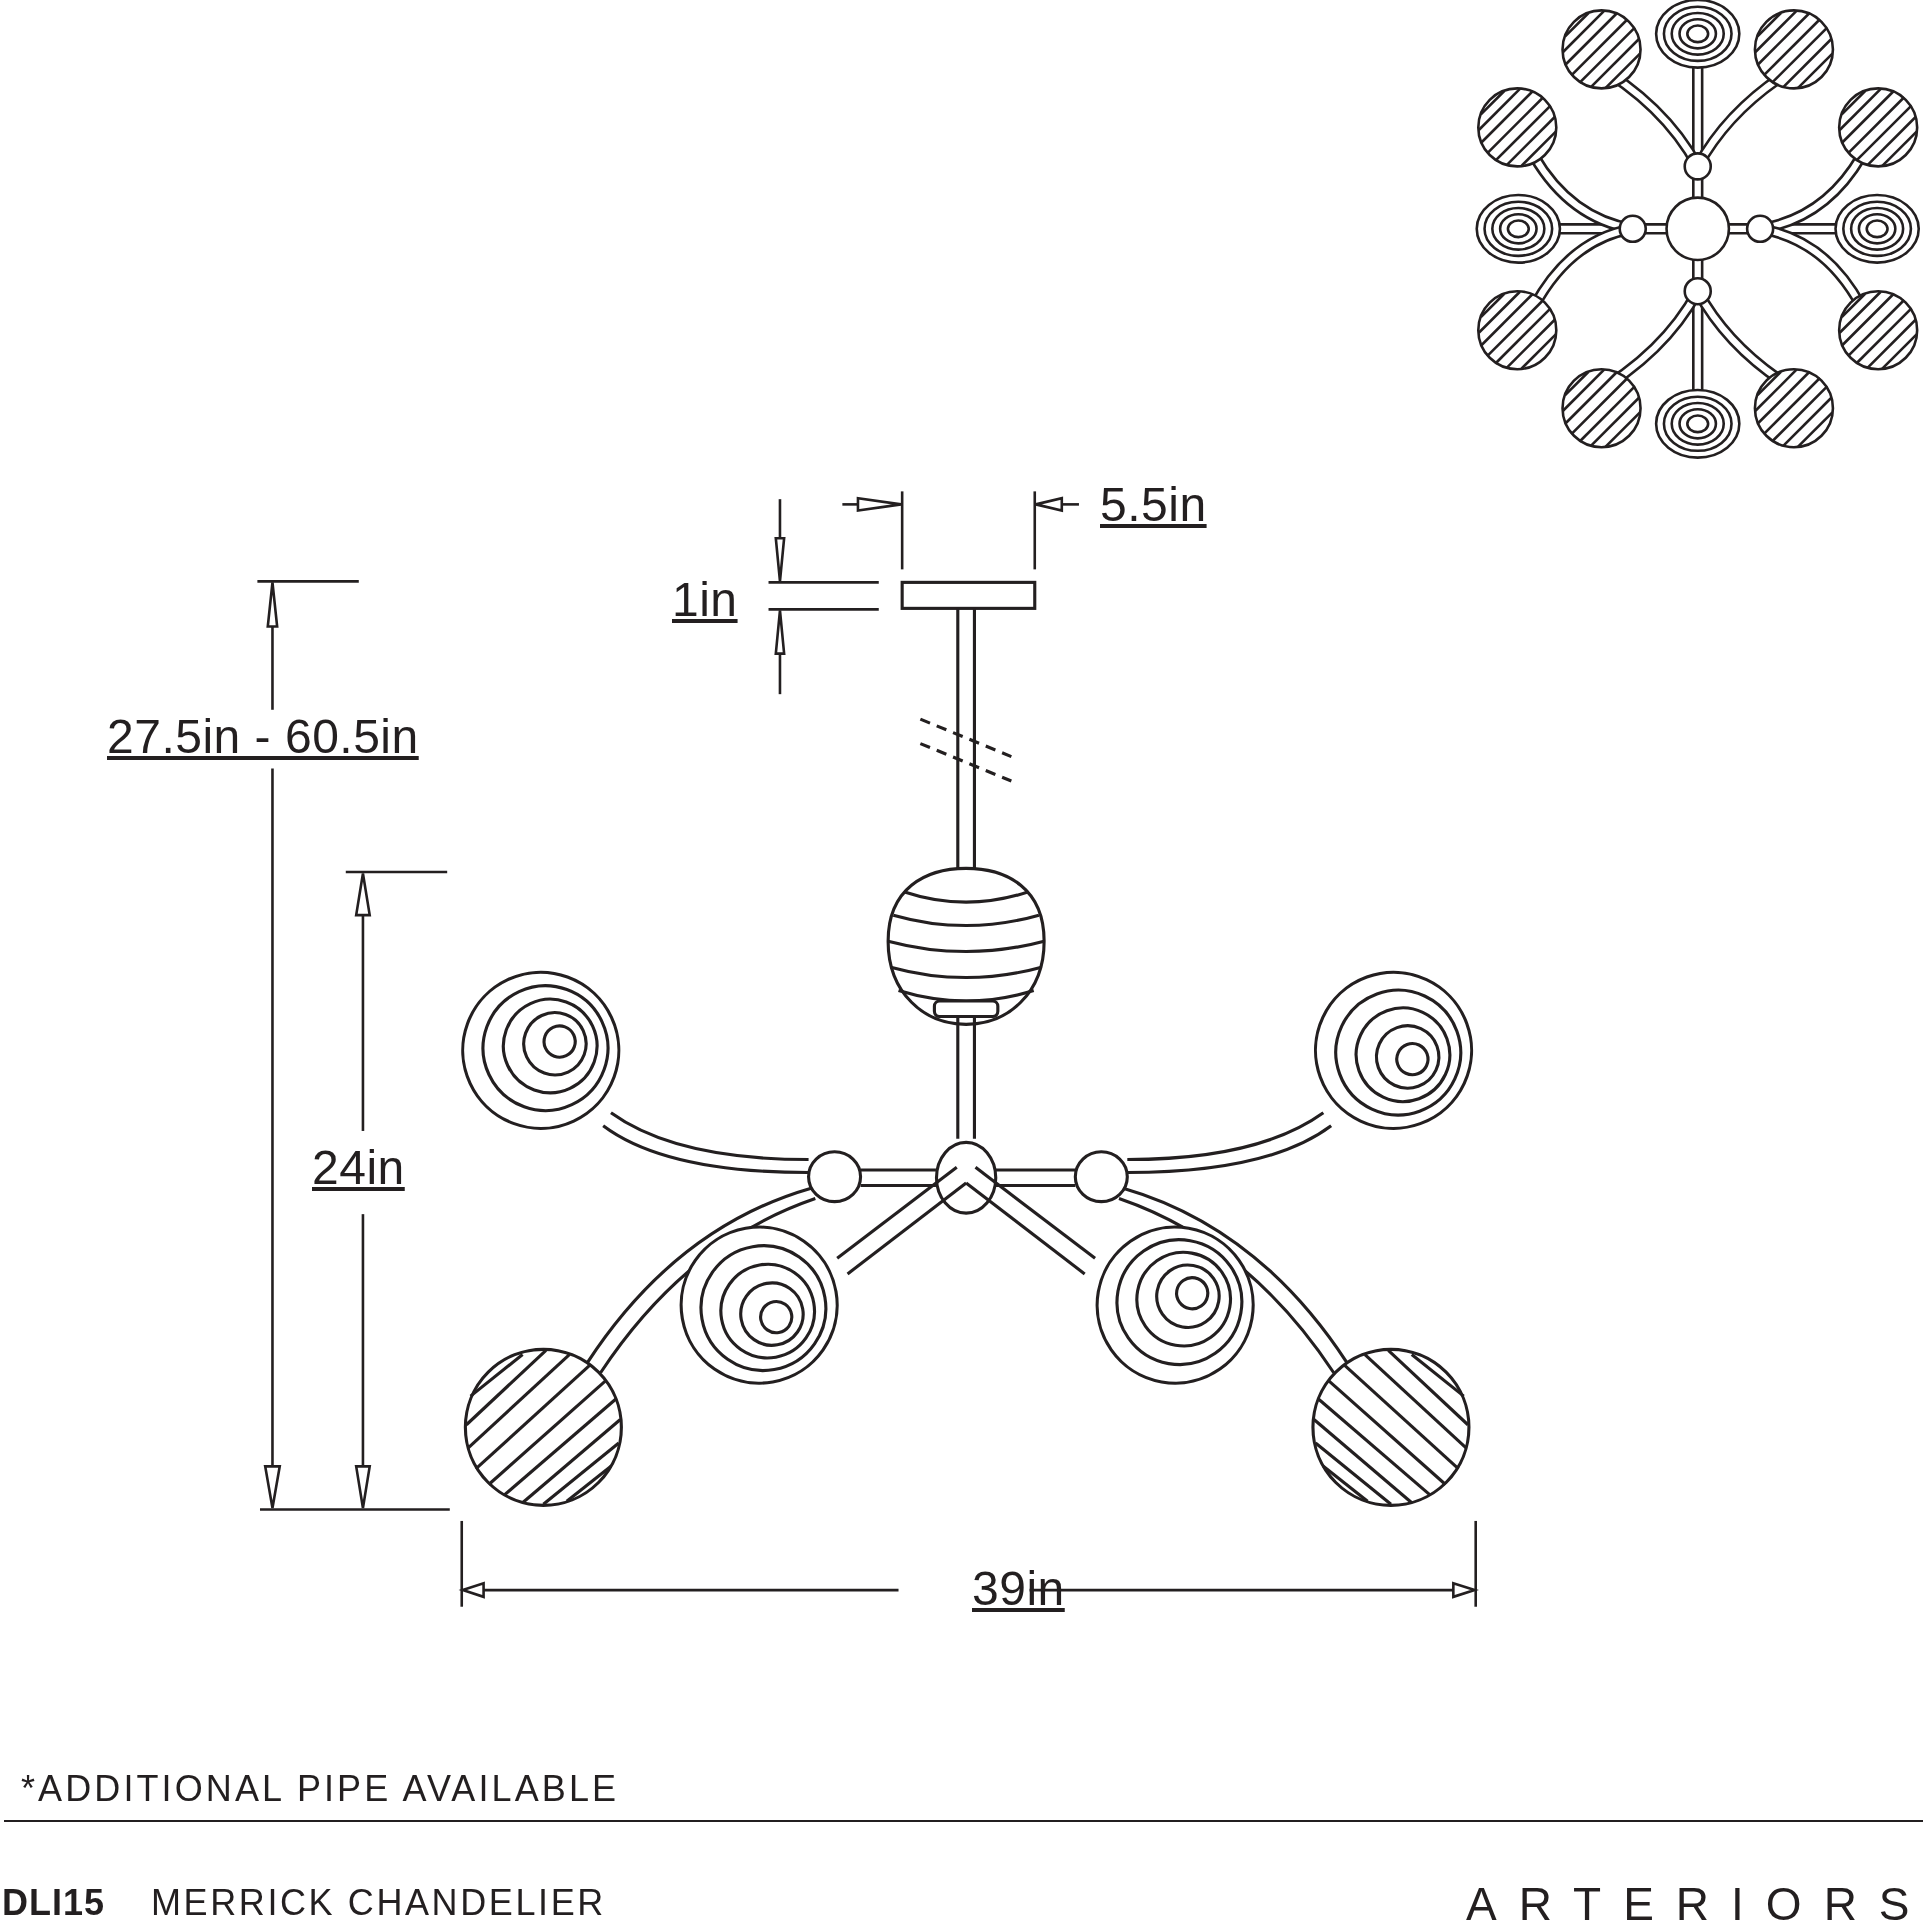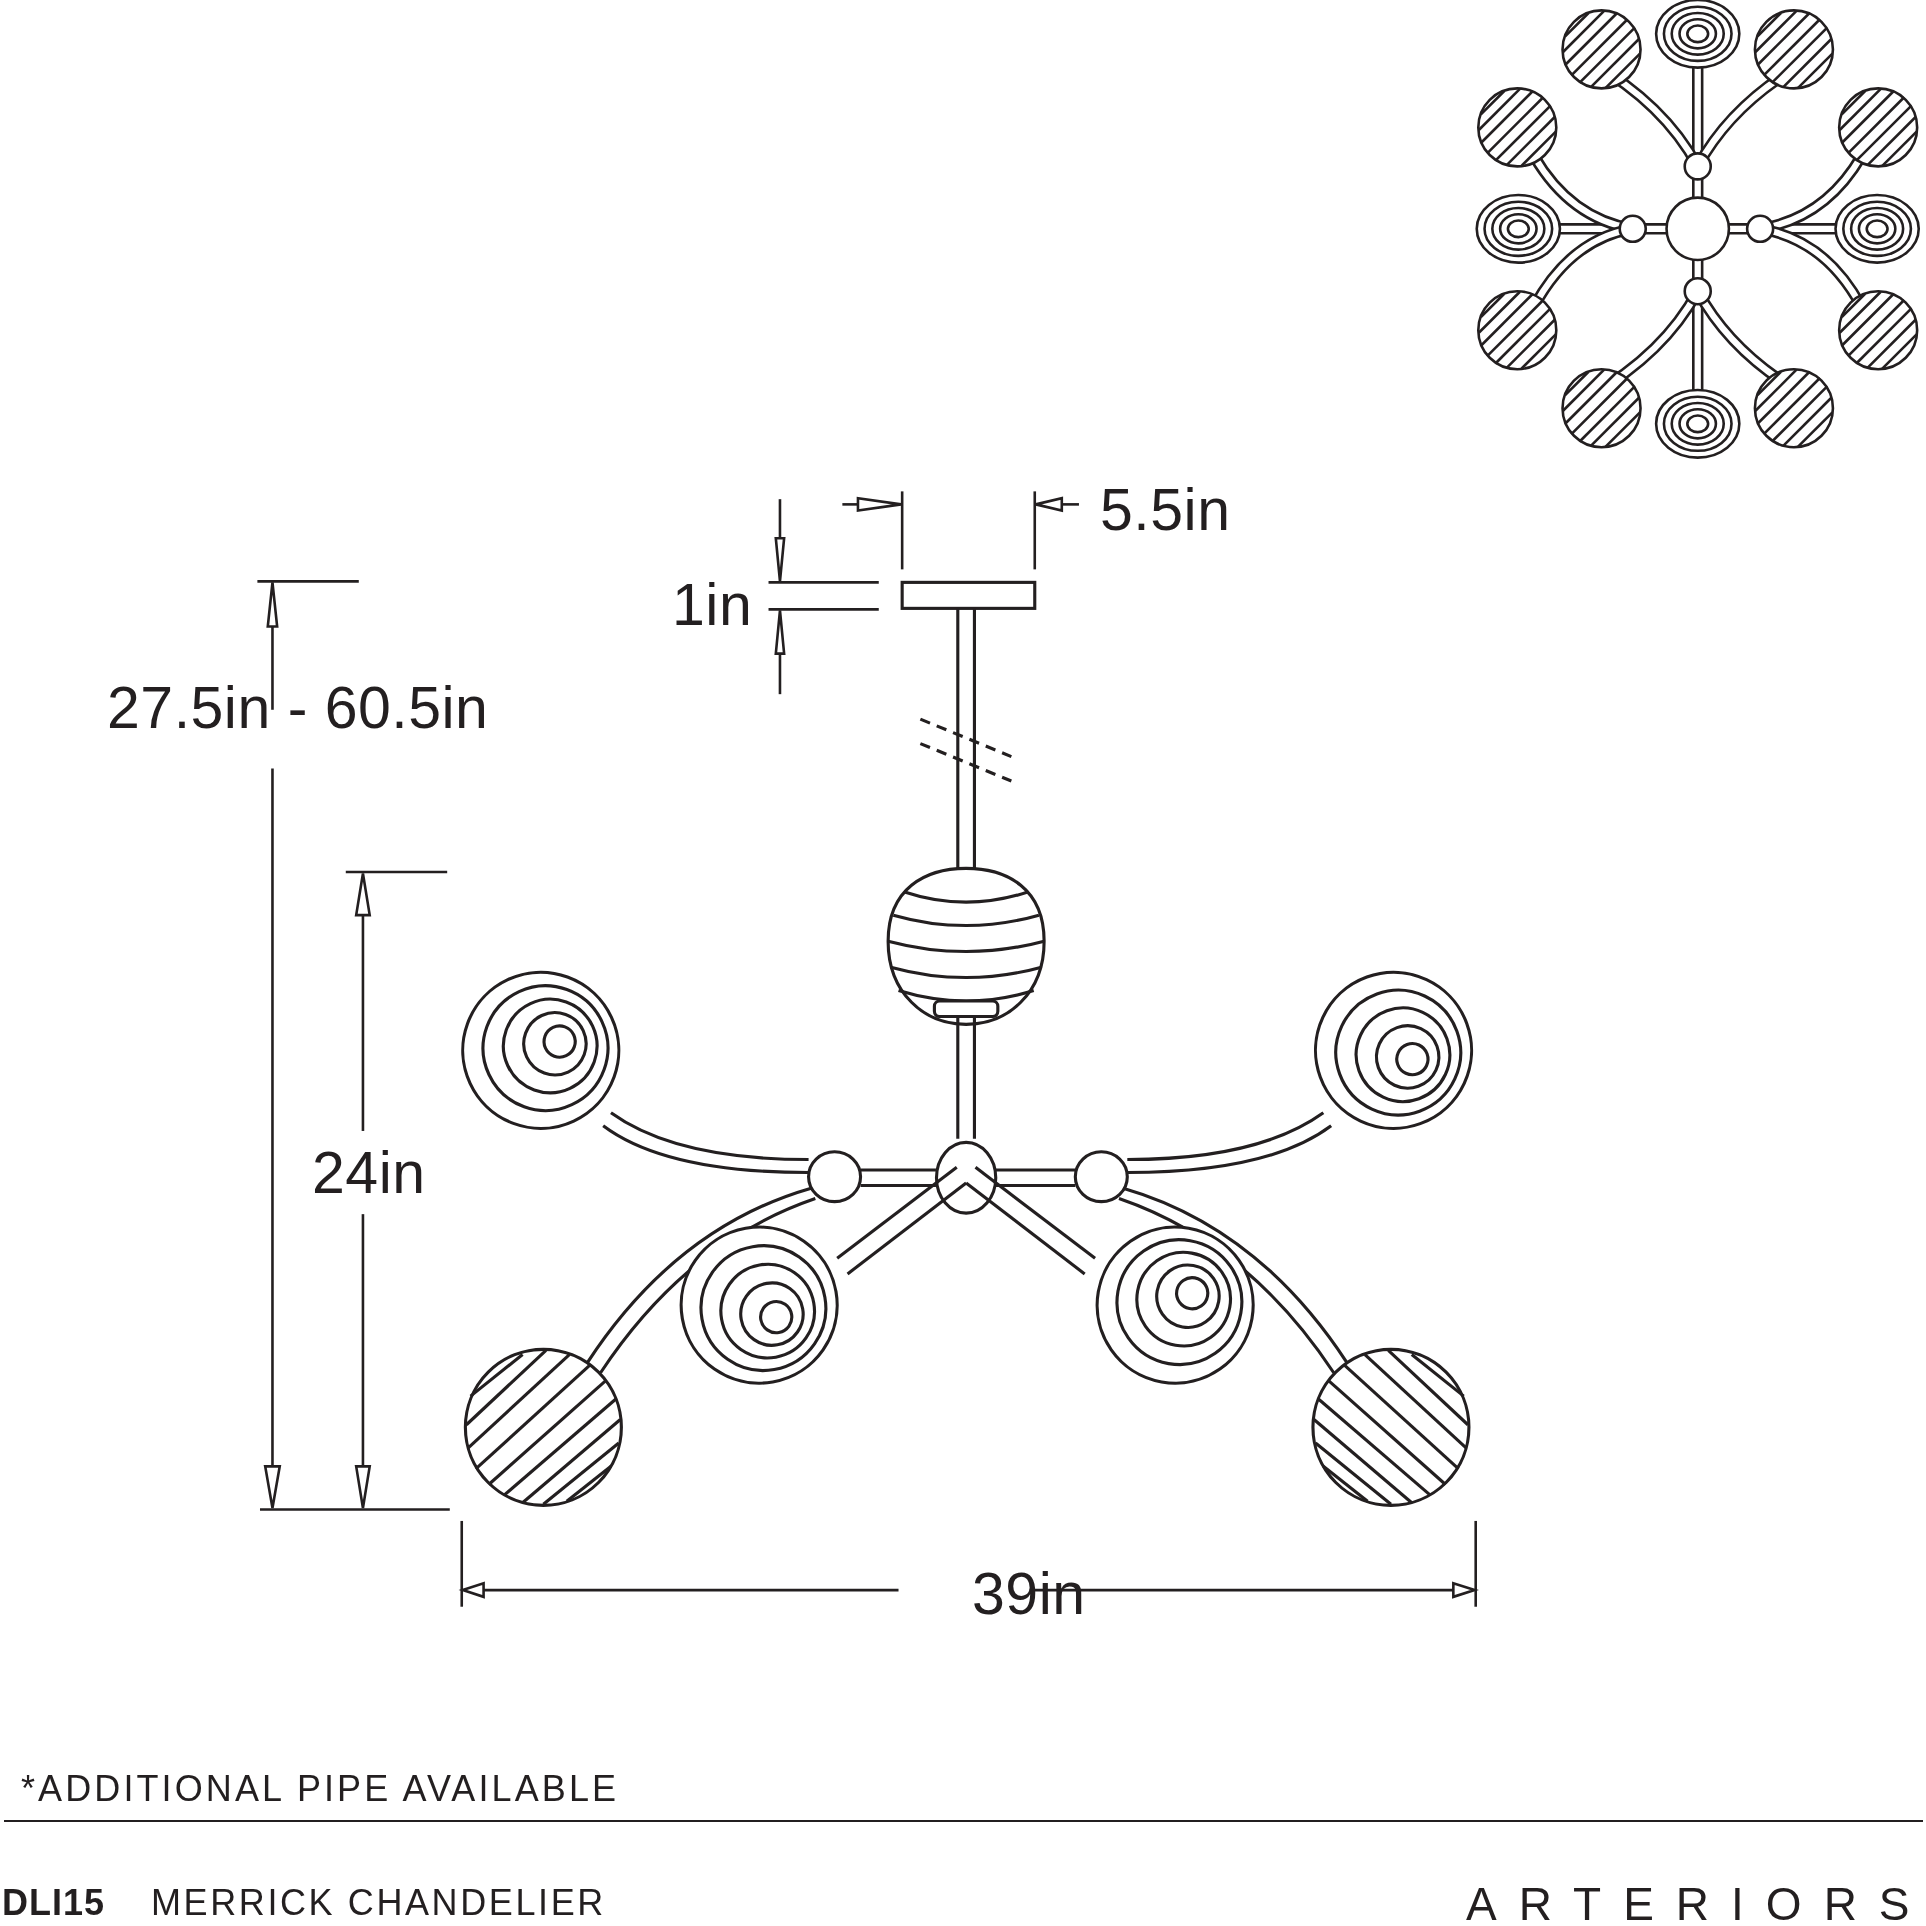--- a/index.html
+++ b/index.html
@@ -1,19 +1,19 @@
 <!DOCTYPE html>
 <html style="font-size:8.3px"><head>
 <meta charset="utf-8">
 <style>
   html, body { margin:0; padding:0; background:#ffffff; }
   body { width:1926px; height:1926px; position:relative; overflow:hidden; font-family:"Liberation Sans", sans-serif; color:#231f20; }
   .canvas { position:absolute; left:0; top:0; width:1926px; height:1926px; }
   .lbl { position:absolute; font-family:"Liberation Sans", sans-serif; color:#231f20; white-space:nowrap; line-height:1; }
-  .dim { font-size:59px; letter-spacing:0.5px; }
+  .dim { font-size:48px; letter-spacing:0.5px;text-decoration:underline; }
   .note { left:21px; top:1771px; font-size:36px; letter-spacing:3.1px; }
   .rule { position:absolute; left:4.2px; top:1820px; width:1919px; height:2.1px; background:#231f20; }
   .code { left:2.1px; top:1885px; font-size:36px; font-weight:bold; letter-spacing:1px; }
   .pname { left:151px; top:1885px; font-size:36px; letter-spacing:2.6px; }
   .brand { left:1466px; top:1881px; font-size:46px; letter-spacing:22px; }
 </style>
 </head>
 <body>
 
 <svg class="canvas" viewBox="0 0 3704 3704" xmlns="http://www.w3.org/2000/svg">
@@ -194,21 +194,21 @@
     <line x1="2838" y1="2925" x2="2838" y2="3090"></line>
     <polygon points="890,3058 930,3045 930,3071"></polygon>
     <line x1="930" y1="3058" x2="1728" y2="3058"></line>
     <line x1="1980" y1="3058" x2="2795" y2="3058"></line>
     <polygon points="2836,3058 2795,3045 2795,3071"></polygon>
   </g>
 </svg>
 
 <div class="lbl dim" style="left:1100px; top:481px;">5.5in</div>
 <div class="lbl dim" style="left:672px; top:576px;text-align:center;">1in</div>
-<div class="lbl dim" style="left:107px; top:679px;text-align:right;">27.5in - 60.5in</div>
+<div class="lbl dim" style="left:107px; top:713px;text-align:right;">27.5in - 60.5in</div>
 <div class="lbl dim" style="left:312px; top:1144px;">24in</div>
 <div class="lbl dim" style="left:972px; top:1565px;">39in</div>
 
 <div class="lbl note">*ADDITIONAL PIPE AVAILABLE</div>
 <div class="rule"></div>
 <div class="lbl code">DLI15</div>
 <div class="lbl pname">MERRICK CHANDELIER</div>
 <div class="lbl brand">ARTERIORS</div>
 
 

